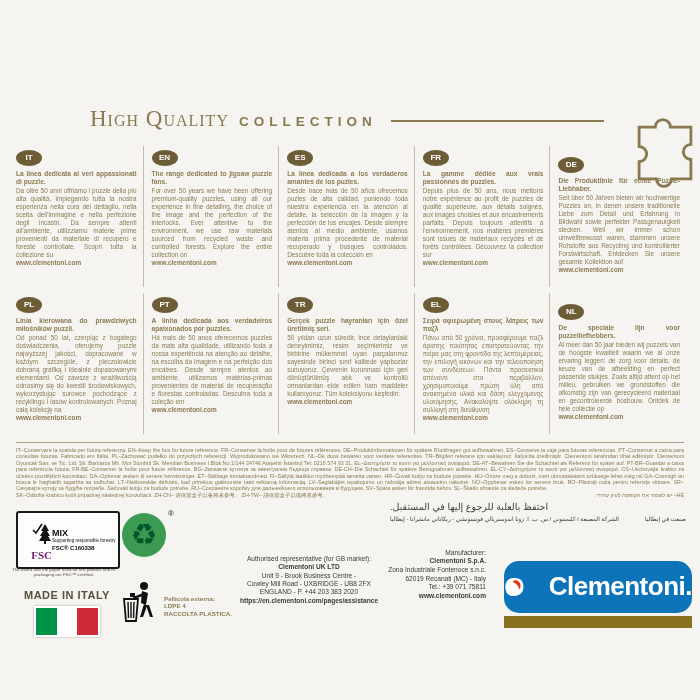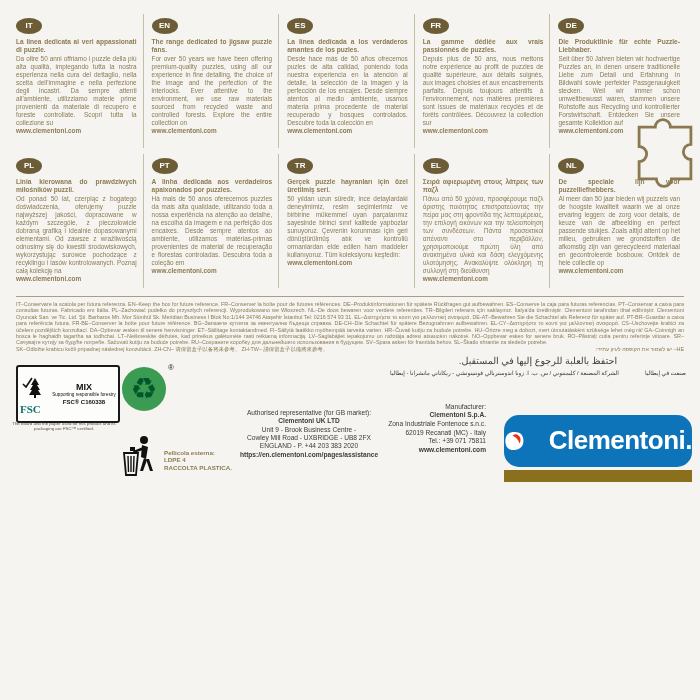--- a/index.html
+++ b/index.html
@@ -10,42 +10,42 @@
   .title-serif{font-family:"Liberation Serif",serif;font-variant:small-caps;font-size:23px;
                color:#8a7950;letter-spacing:1px;white-space:nowrap;}
   .title-sans{font-size:13.5px;font-weight:bold;color:#8a7950;letter-spacing:5px;margin-left:10px;
               white-space:nowrap;margin-top:4px;}
   .head-line{flex:1;height:2px;background:#8a7950;margin-left:14px;margin-top:4px;}
   .puzzle-icon{position:absolute;top:112px;right:-6px;}
   
   .grid{display:grid;grid-template-columns:repeat(5,1fr);column-gap:8px;row-gap:6px;
         margin:14px 14px 0 16px;}
   .lang{min-height:134px;padding-right:6px;border-right:1px solid rgba(138,121,80,.45);}
-  .lang:nth-child(5n){border-right:none;}
+  .lang:nth-child(5n){border-right:none;margin-top:7px;}
   .badge{display:inline-block;width:26px;height:16px;line-height:16px;border-radius:50%;
          background:#6d5d36;color:#fff;font-size:8px;font-weight:bold;text-align:center;
          margin-bottom:4px;}
   .lang-head{margin:0 0 1px 0;font-size:6.6px;line-height:8px;font-weight:bold;text-align:justify;}
   .lang-body{margin:0;font-size:6.4px;line-height:8px;text-align:justify;}
   .lang-link{margin:0;font-size:6.4px;line-height:8px;font-weight:bold;}
   .rule{height:1px;background:rgba(138,121,80,.7);margin:8px 16px 4px 16px;}
   
   .fine{margin:0 16px;font-size:5.4px;line-height:6.4px;text-align:justify;color:#8d7b52;}
   .fine-row{display:flex;justify-content:space-between;margin:0 16px;font-size:5.4px;line-height:7px;}
   .hebrew{direction:rtl;}
   
   .bottom{position:relative;height:212px;margin-top:2px;}
-  .arabic{position:absolute;right:14px;top:0;text-align:center;direction:rtl;}
+  .arabic{position:absolute;right:14px;top:0;text-align:left;direction:rtl;}
   .ar-main{margin:0;font-size:9.5px;line-height:12px;color:#3b3b38;}
   .ar-small{margin:3px 0 0 0;font-size:5.8px;color:#3b3b38;display:flex;gap:26px;direction:rtl;}
   .fsc-box{position:absolute;left:16px;top:10px;width:96px;height:50px;border:2px solid #1a1a1a;
            border-radius:3px;background:#fdfdfc;display:flex;align-items:center;padding:2px;}
-  .fsc-left{width:32px;text-align:left;color:#0f766e;}
+  .fsc-left{width:32px;text-align:right;color:#701a75;}
   .fsc-brand{font-family:"Liberation Serif",serif;font-weight:bold;font-size:11px;line-height:10px;}
-  .fsc-right{flex:1;text-align:center;color:#111;}
+  .fsc-right{flex:1;text-align:left;color:#111;}
   .fsc-mix{font-size:9px;font-weight:bold;line-height:10px;}
   .fsc-tag{font-size:4.6px;line-height:5.4px;}
   .fsc-lic{font-size:6px;font-weight:bold;line-height:8px;}
   .fsc-caption{position:absolute;left:8px;top:66px;width:112px;font-size:4.4px;line-height:5px;
                text-align:center;color:#55503f;}
   .green-dot{position:absolute;left:122px;top:12px;width:46px;height:46px;}
   .gd-circle{width:44px;height:44px;border-radius:50%;background:#3c9b52;display:flex;
              align-items:center;justify-content:center;color:#00572b;font-size:30px;line-height:44px;}
   .gd-r{position:absolute;top:-4px;right:-6px;font-size:8px;color:#222;}
   .made{position:absolute;left:24px;top:88px;text-align:center;}
@@ -65,20 +65,25 @@
   .logo-box{height:52px;background:#0e74ba;border-radius:15px;display:flex;align-items:center;
             justify-content:center;gap:24px;}
   .logo-text{color:#fff;font-weight:bold;font-size:26px;letter-spacing:-.5px;}
   .logo-band{height:12px;background:#8a701d;margin-top:3px;}
 </style>
 </head>
 <body>
 
 <div class="page">
 
+  <div class="header">
+    <span class="title-serif">High Quality</span>
+    <span class="title-sans">COLLECTION</span>
+    <div class="head-line"></div>
+  </div>
   <div class="puzzle-icon">
     <svg width="82" height="82" viewBox="0 0 68 76">
       <path d="M10,14 L25,14 A7,7 0 1 1 39,14 L58,14 L58,30 A7,7 0 1 0 58,44 L58,62 L40,62 A7,7 0 1 1 26,62 L10,62 L10,46 A7,7 0 1 0 10,32 Z" fill="none" stroke="#8a7950" stroke-width="2.6"></path>
     </svg>
   </div>
 
   <div class="grid">
     <div class="lang">
       <span class="badge">IT</span>
       <p class="lang-head">La linea dedicata ai veri appassionati di puzzle.</p>
@@ -173,20 +178,28 @@
         <div class="fsc-lic">FSC® C160338</div>
       </div>
     </div>
     <div class="fsc-caption">The board and the paper used for this product and its packaging are FSC™ certified.</div>
 
     <div class="green-dot">
       <div class="gd-circle">♻</div>
       <span class="gd-r">®</span>
     </div>
 
+    <div class="made">
+      <div class="made-label">MADE IN ITALY</div>
+      <div class="flag">
+        <div style="background:#009246;"></div>
+        <div style="background:#ffffff;"></div>
+        <div style="background:#ce2b37;"></div>
+      </div>
+    </div>
 
     <div class="bin-group">
       <svg width="38" height="50" viewBox="0 0 38 50">
         <circle cx="24" cy="7" r="4" fill="#111"></circle>
         <path d="M22 12 L28 14 L26 26 L21 24 Z" fill="#111"></path>
         <path d="M23 14 L13 18 L14 20 L23 17 Z" fill="#111"></path>
         <path d="M24 25 L20 38 L23 38 L27 27 Z" fill="#111"></path>
         <path d="M26 26 L30 38 L33 38 L29 26 Z" fill="#111"></path>
         <path d="M4 20 L18 20 L16 42 L6 42 Z" fill="none" stroke="#111" stroke-width="1.8"></path>
         <line x1="8" y1="23" x2="8.5" y2="39" stroke="#111" stroke-width="1.4"></line>

